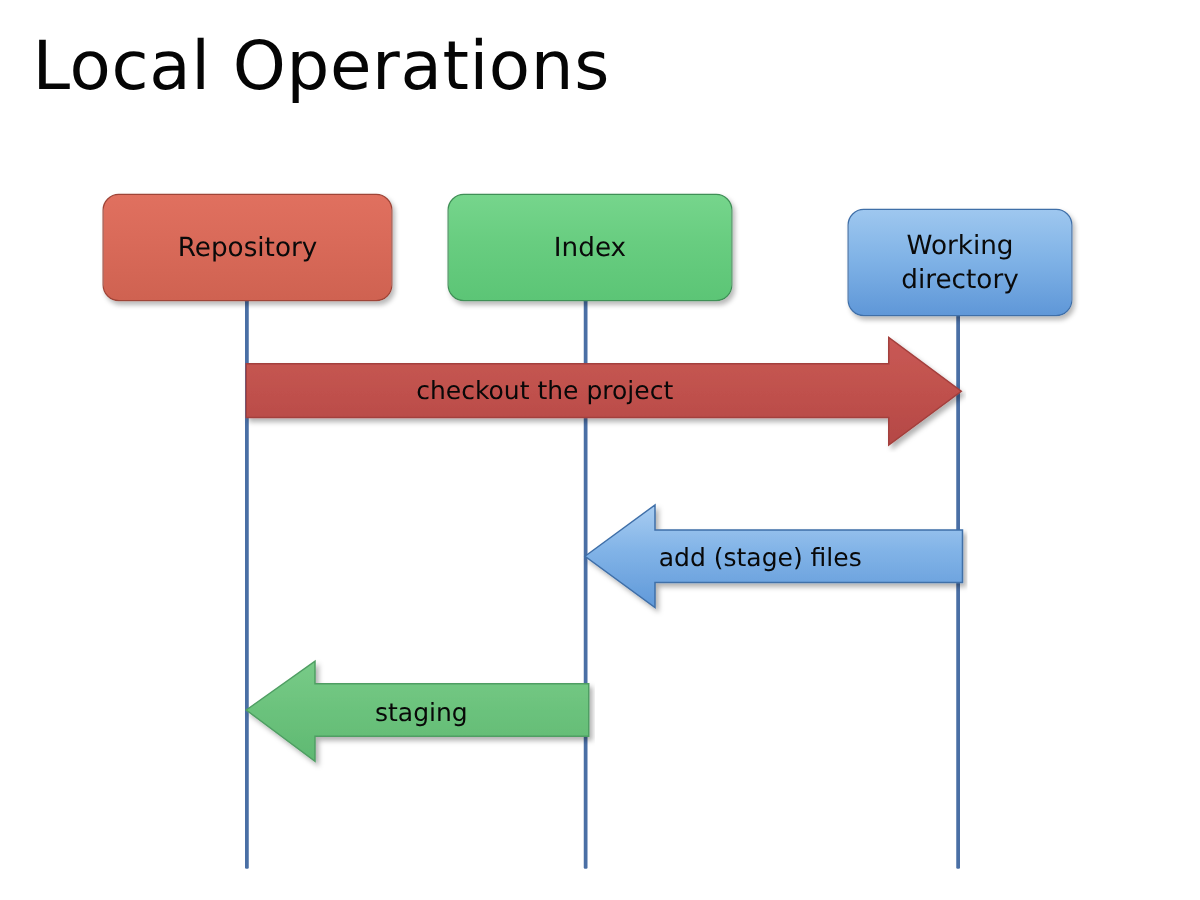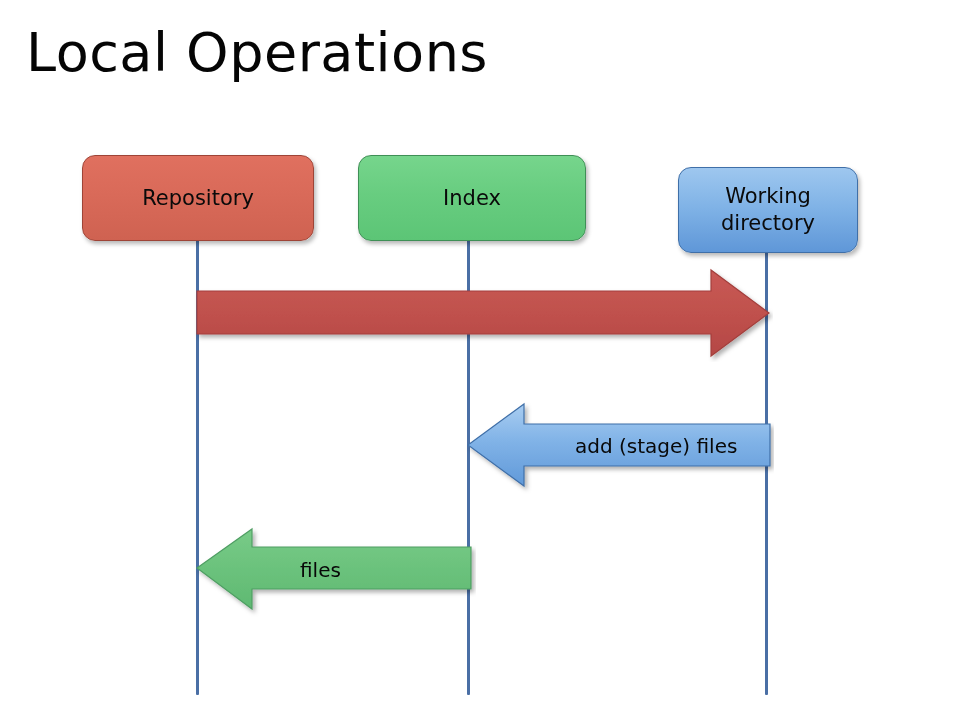--- a/index.html
+++ b/index.html
@@ -97,21 +97,21 @@
     line-height: 24px;
     color: #080808;
     white-space: nowrap;
     z-index: 6;
   }
 
   #arrow-checkout { left: 193px; top: 252px; width: 580px; height: 98px; }
   #label-checkout { left: 333px; top: 288px; }
 
   #arrow-add { left: 462px; top: 386px; width: 312px; height: 96px; }
-  #label-add  { left: 527px; top: 422px; margin-left: 48px; }
+  #label-add  { left: 527px; top: 422px; }
 
   #arrow-commit { left: 192px; top: 511px; width: 284px; height: 94px; }
   #label-commit { left: 300px; top: 546px; }
 </style>
 </head>
 <body>
 
 <div id="canvas">
 
   <div id="page-title">Local Operations</div>
@@ -141,20 +141,21 @@
           <stop offset="55%" stop-color="#bf504c"></stop>
           <stop offset="100%" stop-color="#b44845"></stop>
         </linearGradient>
         <filter id="shRed" x="-15%" y="-15%" width="140%" height="140%">
           <feDropShadow dx="2.5" dy="3" stdDeviation="2.2" flood-color="#000000" flood-opacity="0.30"></feDropShadow>
         </filter>
       </defs>
       <polygon filter="url(#shRed)" points="4,27 518,27 518,6 576,49 518,92 518,70 4,70" fill="url(#gradRed)" stroke="#a33f3c" stroke-width="1.2"></polygon>
     </svg>
   </div>
+  <div class="arrow-label" id="label-checkout">checkout the project</div>
 
   <div class="arrow" id="arrow-add">
     <svg width="312" height="96" viewBox="0 0 312 96">
       <defs>
         <linearGradient id="gradBlue" x1="0" y1="0" x2="0" y2="1">
           <stop offset="0%" stop-color="#a9cdf1"></stop>
           <stop offset="45%" stop-color="#81b3e7"></stop>
           <stop offset="100%" stop-color="#6099d9"></stop>
         </linearGradient>
         <filter id="shBlue" x="-15%" y="-15%" width="140%" height="140%">
@@ -174,15 +175,15 @@
           <stop offset="50%" stop-color="#6bc27c"></stop>
           <stop offset="100%" stop-color="#5fb972"></stop>
         </linearGradient>
         <filter id="shGreen" x="-15%" y="-15%" width="140%" height="140%">
           <feDropShadow dx="2.5" dy="3" stdDeviation="2.2" flood-color="#000000" flood-opacity="0.30"></feDropShadow>
         </filter>
       </defs>
       <polygon filter="url(#shGreen)" points="5,45 60,6 60,24 279,24 279,66 60,66 60,86" fill="url(#gradGreen)" stroke="#4f9e63" stroke-width="1.2"></polygon>
     </svg>
   </div>
-  <div class="arrow-label" id="label-commit">files</div>
+  <div class="arrow-label" id="label-commit">staging</div>
 
 </div>
 
 </body></html>

